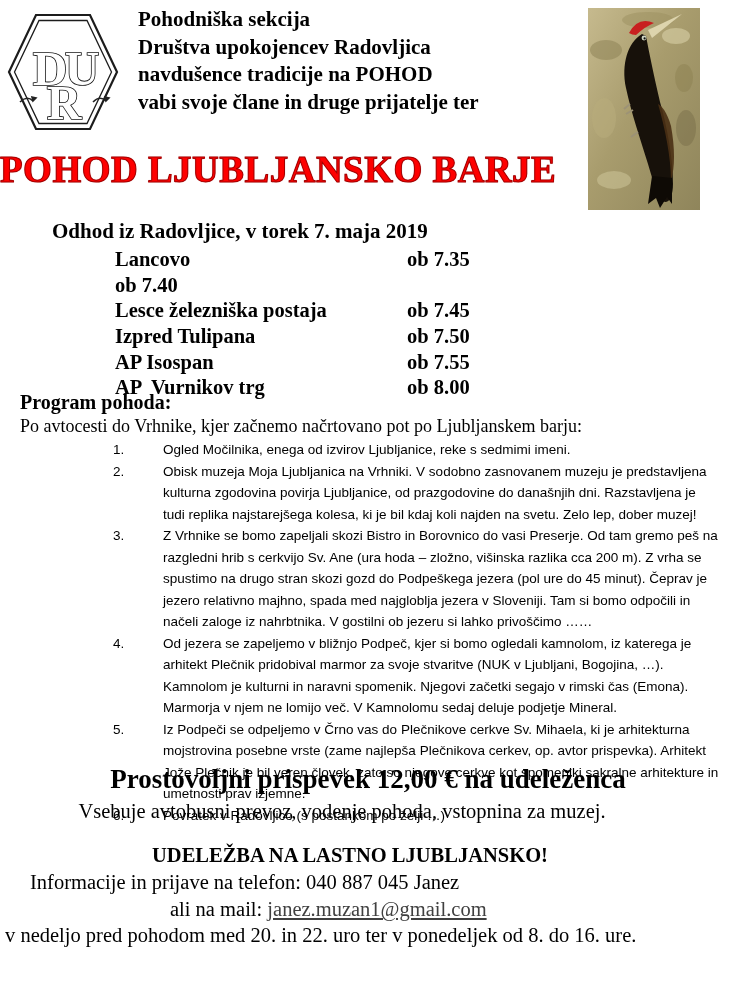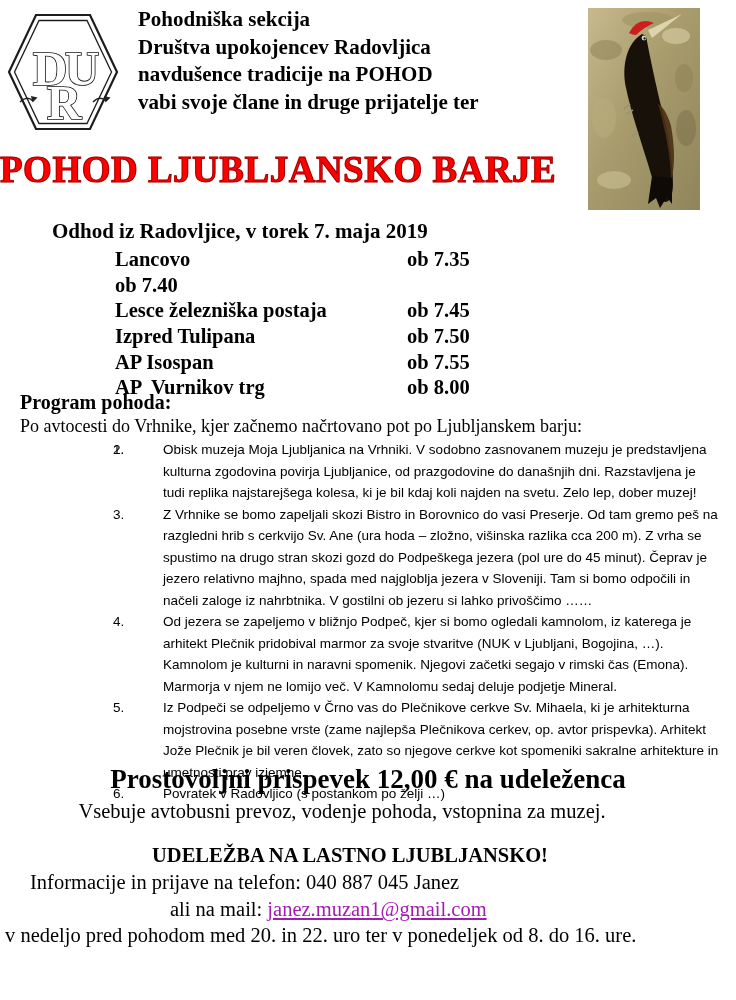--- a/index.html
+++ b/index.html
@@ -159,20 +159,21 @@
       <span class="stop-name">AP  Vurnikov trg</span>
       <span class="stop-time">ob 8.00</span>
     </div>
   </div>
 
   <div class="program-heading">Program pohoda:</div>
   <div class="program-intro">Po avtocesti do Vrhnike, kjer začnemo načrtovano pot po Ljubljanskem barju:</div>
   <div class="program-list">
     <div class="program-item">
       <span class="program-num">1.</span>
+      <span class="program-text">Ogled Močilnika, enega od izvirov Ljubljanice, reke s sedmimi imeni.</span>
     </div>
     <div class="program-item">
       <span class="program-num">2.</span>
       <span class="program-text">Obisk muzeja Moja Ljubljanica na Vrhniki. V sodobno zasnovanem muzeju je predstavljena kulturna zgodovina povirja Ljubljanice, od prazgodovine do današnjih dni. Razstavljena je tudi replika najstarejšega kolesa, ki je bil kdaj koli najden na svetu. Zelo lep, dober muzej!</span>
     </div>
     <div class="program-item">
       <span class="program-num">3.</span>
       <span class="program-text">Z Vrhnike se bomo zapeljali skozi Bistro in Borovnico do vasi Preserje. Od tam gremo peš na razgledni hrib s cerkvijo Sv. Ane (ura hoda – zložno, višinska razlika cca 200 m). Z vrha se spustimo na drugo stran skozi gozd do Podpeškega jezera (pol ure do 45 minut). Čeprav je jezero relativno majhno, spada med najgloblja jezera v Sloveniji. Tam si bomo odpočili in načeli zaloge iz nahrbtnika. V gostilni ob jezeru si lahko privoščimo ……</span>
     </div>
     <div class="program-item">
@@ -188,17 +189,17 @@
       <span class="program-text">Povratek v Radovljico (s postankom po želji …)</span>
     </div>
   </div>
 
   <div class="contrib-main">Prostovoljni prispevek 12,00 € na udeleženca</div>
   <div class="contrib-sub">Vsebuje avtobusni prevoz, vodenje pohoda, vstopnina za muzej.</div>
 
   <div class="warning">UDELEŽBA NA LASTNO LJUBLJANSKO!</div>
   <div class="phone-line">Informacije in prijave na telefon: 040 887 045 Janez</div>
   <div class="mail-line">
-    <span>ali na mail: </span><a href="#" id="email-link" style="color: #a21caf;">janez.muzan1@gmail.com</a>
+    <span>ali na mail: </span><a href="#" id="email-link" style="color: #404040;">janez.muzan1@gmail.com</a>
   </div>
   <div class="hours-line">v nedeljo pred pohodom med 20. in 22. uro ter v ponedeljek od 8. do 16. ure.</div>
 
 </div>
 
 </body></html>

